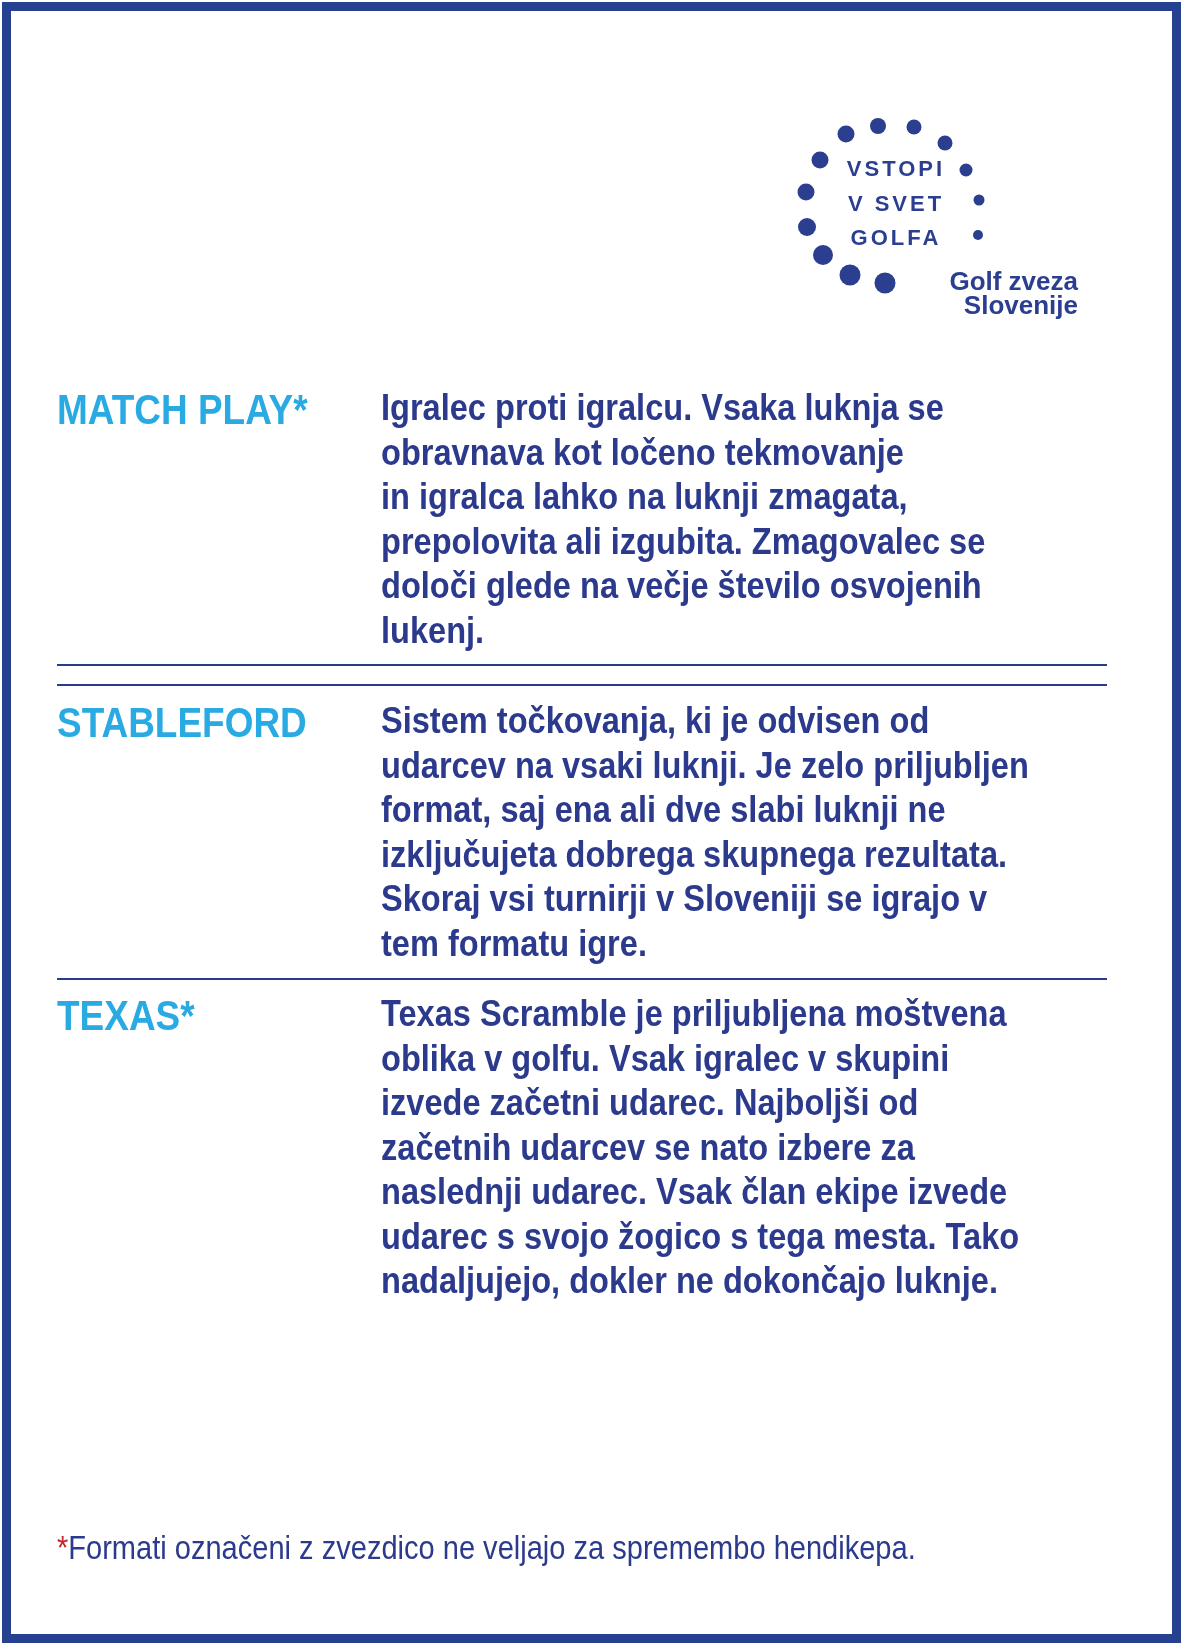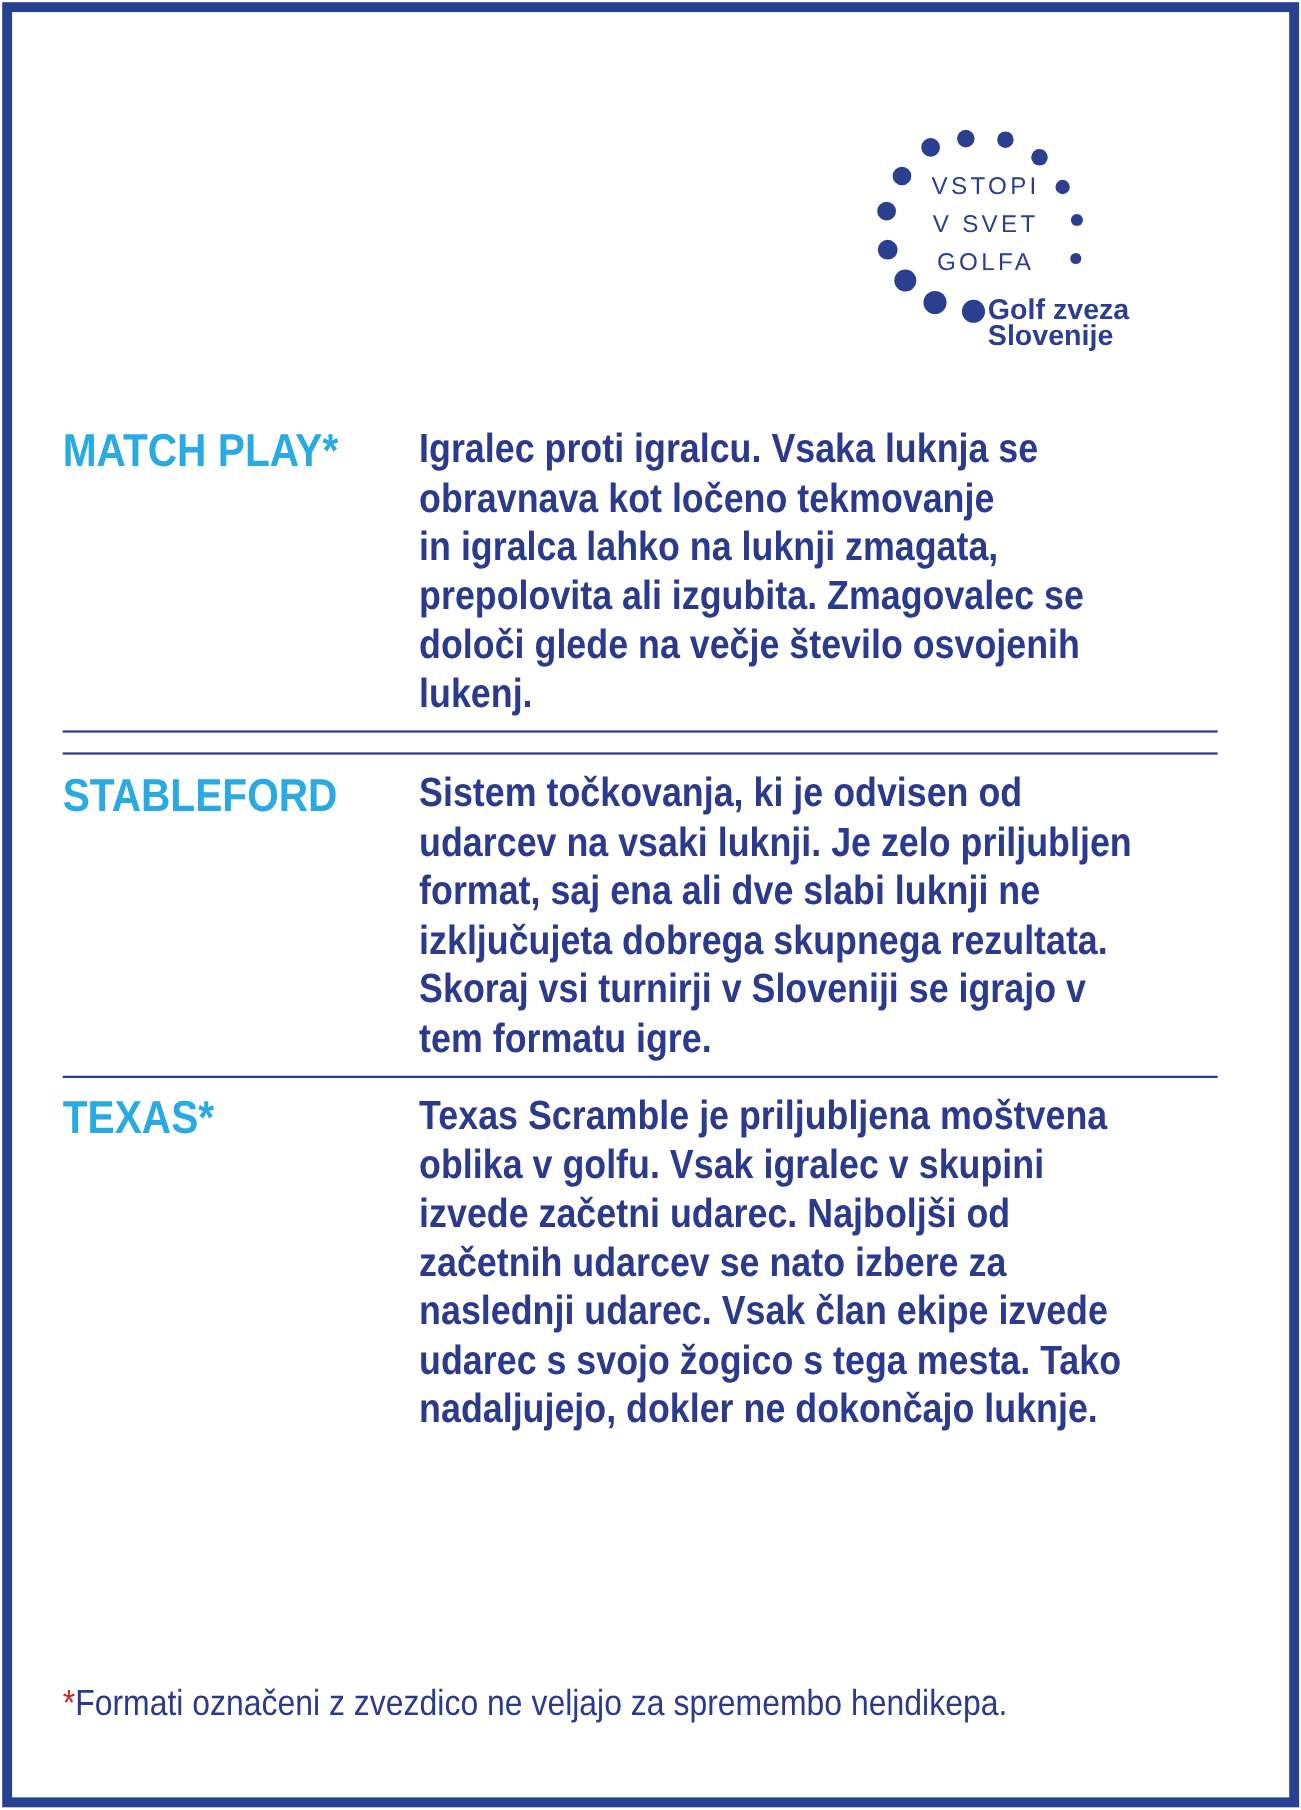--- a/index.html
+++ b/index.html
@@ -10,26 +10,26 @@
   
   .frame{
     position:absolute;inset:2px;border:9px solid #25418f;pointer-events:none;
   }
 
   
   .logo-ring{position:absolute;left:795px;top:113px;width:200px;height:185px;}
   .logo-ring circle{fill:#2b3e8f;}
   .logo-motto{
     position:absolute;left:826px;top:152px;width:140px;
-    text-align:center;font-weight:normal;font-size:22px;line-height:34.5px;
+    text-align:center;font-weight:bold;font-size:22px;line-height:34.5px;
     letter-spacing:3px;color:#2b3e8f;white-space:pre-line;
   }
   .logo-org{
     position:absolute;left:898px;top:269px;width:180px;
-    font-weight:bold;font-size:26px;line-height:24px;
+    text-align:right;font-weight:bold;font-size:26px;line-height:24px;
     color:#2b3e8f;white-space:pre-line;
   }
 
   
   .content{
     position:absolute;left:0;top:0;width:1183px;box-sizing:border-box;
     padding:382px 64px 0 57px;
   }
   section{display:flex;align-items:flex-start;}
   h2{

